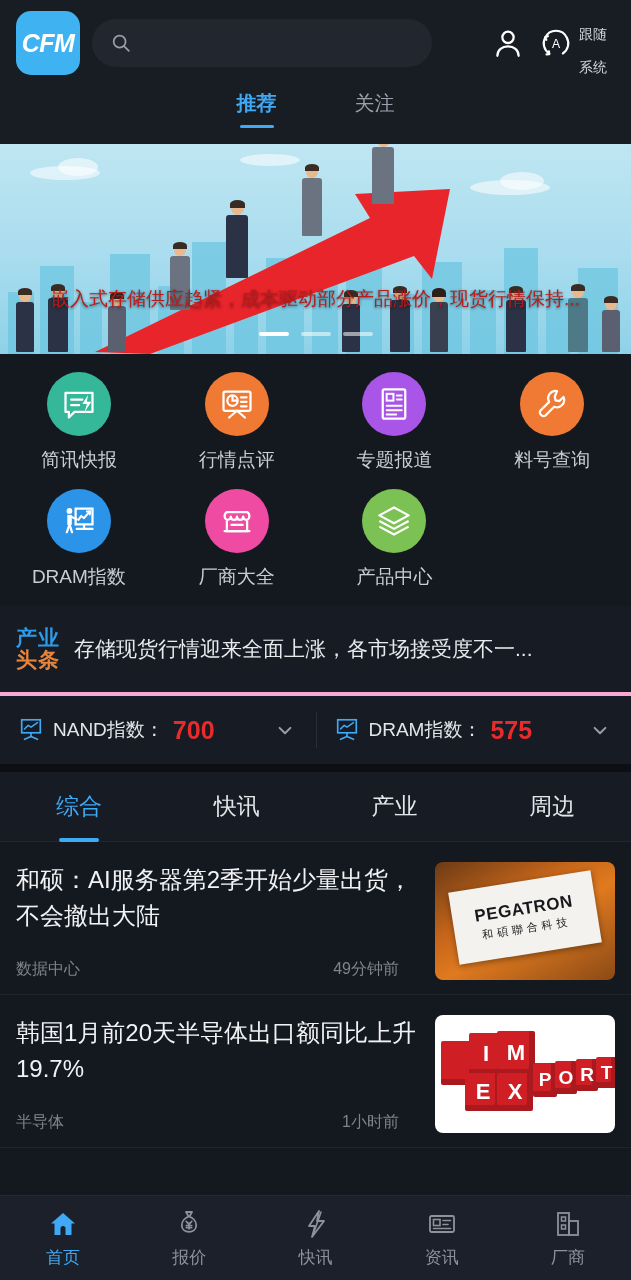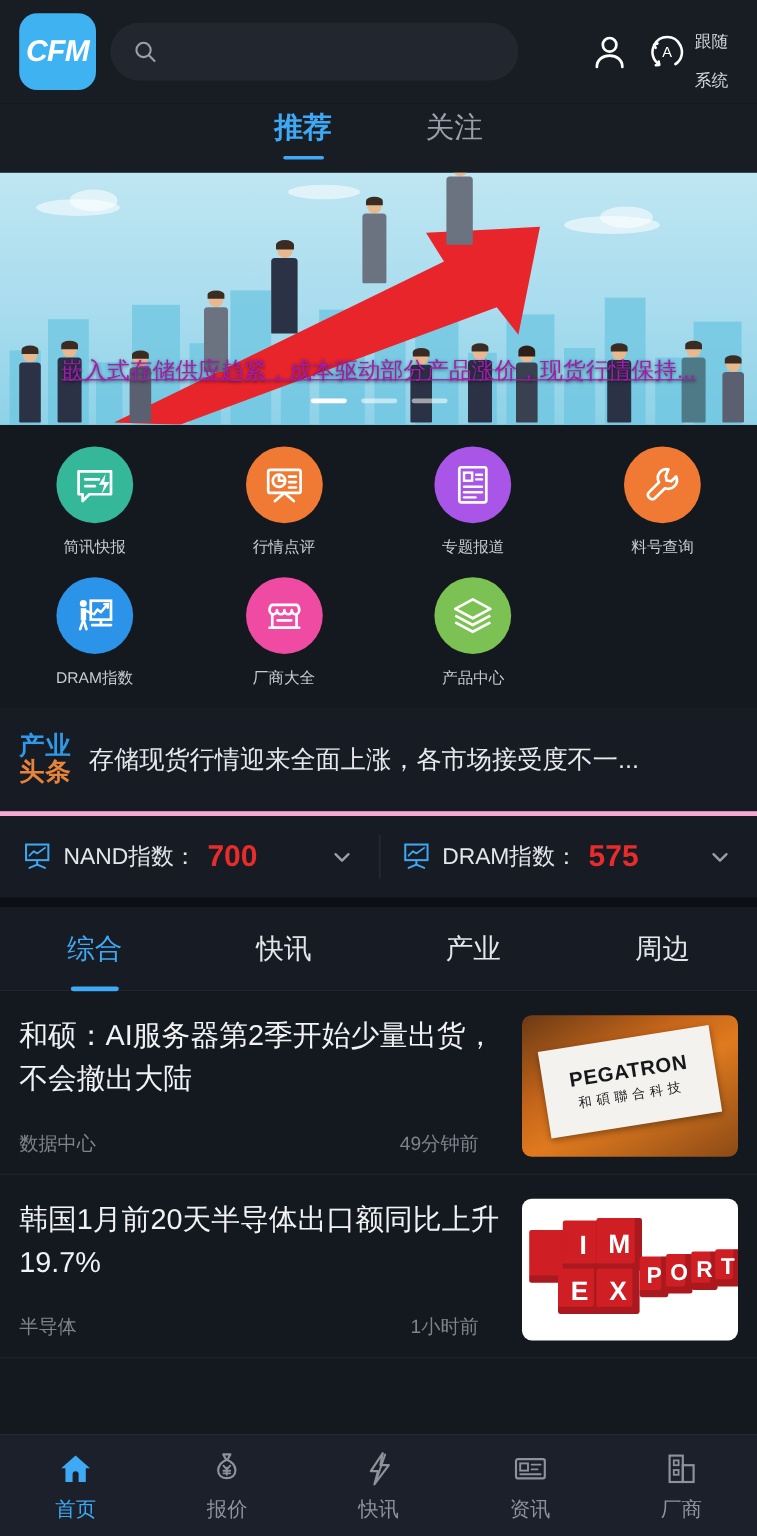--- a/index.html
+++ b/index.html
@@ -30,21 +30,21 @@
   .searchbar .ph { color: #8c9099; font-size: 19px; white-space: nowrap; }
   .hdr-right { margin-left: auto; display: flex; align-items: center; gap: 14px; }
   .theme-wrap { display: flex; align-items: center; gap: 6px; }
   .theme-label { color: #d3d6db; font-size: 14px; line-height: 17px; width: 36px; margin-top: 16px; }
 
   
   .toptabs {
     height: 58px; background: #181c23; display: flex; align-items: flex-start;
     justify-content: center; gap: 78px; flex: 0 0 auto; padding-top: 4px;
   }
-  .toptab { position: relative; font-size: 24px; color: #9aa0aa; padding-bottom: 11px; }
+  .toptab { position: relative; font-size: 20px; color: #9aa0aa; padding-bottom: 11px; }
   .toptab.active { color: #3fa9f5; font-weight: bold; }
   .toptab.active::after {
     content: ""; position: absolute; left: 50%; transform: translateX(-50%);
     bottom: 0; width: 34px; height: 3px; background: #3fa9f5; border-radius: 2px;
   }
 
   
   .banner { position: relative; height: 210px; overflow: hidden; flex: 0 0 auto; background: #a9dced; }
   .sky {
     position: absolute; inset: 0;
@@ -52,39 +52,39 @@
   }
   .cloud { position: absolute; background: rgba(255,255,255,.55); border-radius: 50%; }
   .city { position: absolute; bottom: 0; left: 0; right: 0; height: 120px; }
   .bld { position: absolute; bottom: 0; background: #6dc5e0; opacity: .75; }
   .arrow-svg { position: absolute; inset: 0; }
   .person { position: absolute; bottom: 2px; }
   .p-body { position: absolute; background: #2b3245; border-radius: 3px 3px 1px 1px; }
   .p-head { position: absolute; background: #e8b98f; border-radius: 50%; }
   .p-hair { position: absolute; background: #3a2c22; border-radius: 50% 50% 0 0; }
   .banner-title {
-    position: absolute; left: 0; right: 0; bottom: 32px; text-align: center;
-    color: #a21caf; font-size: 19px; text-shadow: 0 1px 3px rgba(0,0,0,.55);
-    padding: 0 14px; white-space: nowrap; overflow: hidden; text-overflow: ellipsis; text-decoration: underline;
+    position: absolute; left: 0; right: 0; bottom: 42px; text-align: center;
+    color: #b91c1c; font-size: 19px; text-shadow: 0 1px 3px rgba(0,0,0,.55);
+    padding: 0 14px; white-space: nowrap; overflow: hidden; text-overflow: ellipsis;
   }
   .dots { position: absolute; left: 0; right: 0; bottom: 18px; display: flex; justify-content: center; gap: 12px; }
   .dot { width: 30px; height: 4px; background: rgba(255,255,255,.55); border-radius: 2px; }
   .dot.on { background: #ffffff; }
 
   
   .grid {
     background: #14181f; padding: 18px 0 16px; flex: 0 0 auto;
     display: grid; grid-template-columns: repeat(4,1fr); row-gap: 16px;
   }
   .g-item { display: flex; flex-direction: column; align-items: center; gap: 11px; }
   .g-circle {
     width: 64px; height: 64px; border-radius: 50%;
     display: flex; align-items: center; justify-content: center;
   }
-  .g-label { color: #c9ccd2; font-size: 13px; }
+  .g-label { color: #c9ccd2; font-size: 19px; }
 
   
   .card { background: #171c24; flex: 0 0 auto; }
   .headline { display: flex; align-items: center; gap: 14px; padding: 14px 16px; height: 86px; }
   .hbadge { display: flex; flex-direction: column; line-height: 1.05; font-weight: bold; font-size: 21px; }
   .hbadge .b1 { color: #2f9ae8; letter-spacing: 1px; }
   .hbadge .b2 { color: #e8843a; letter-spacing: 1px; }
   .htext { color: #e7e9ec; font-size: 21px; overflow: hidden; white-space: nowrap; text-overflow: ellipsis; flex: 1; }
 
   .index-row { display: flex; height: 72px; border-top: 4px solid #f9a8d4; }

